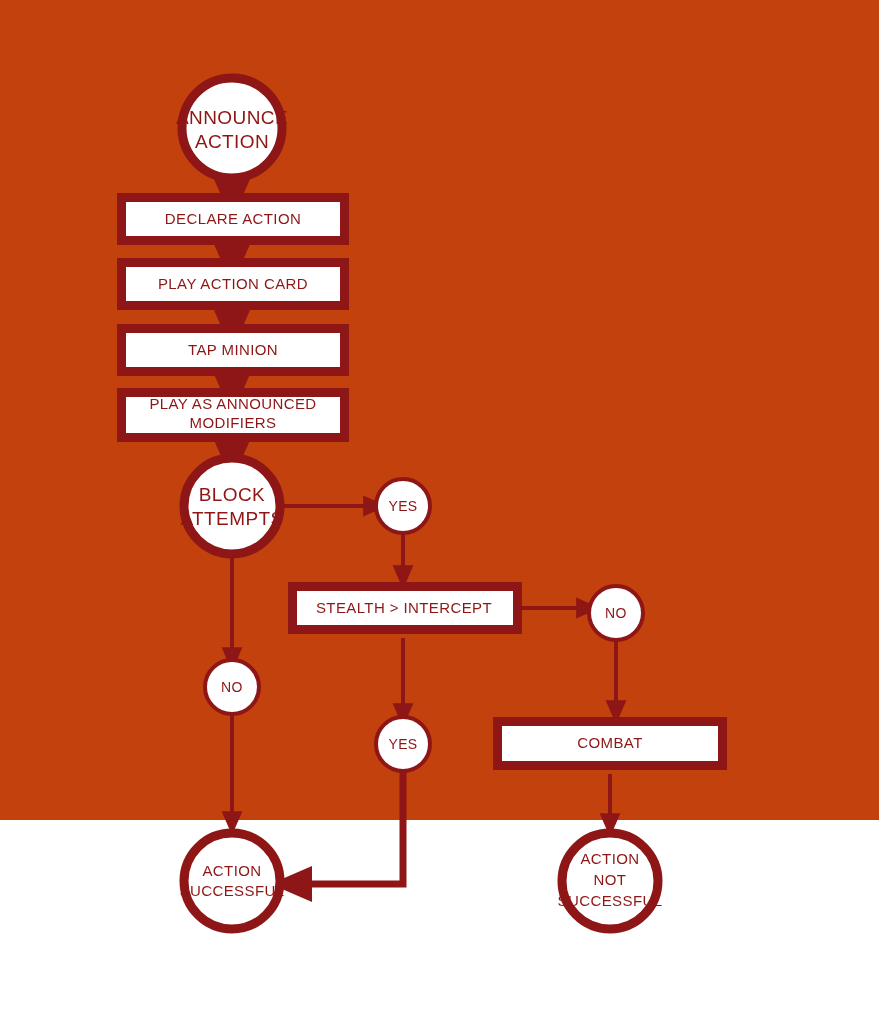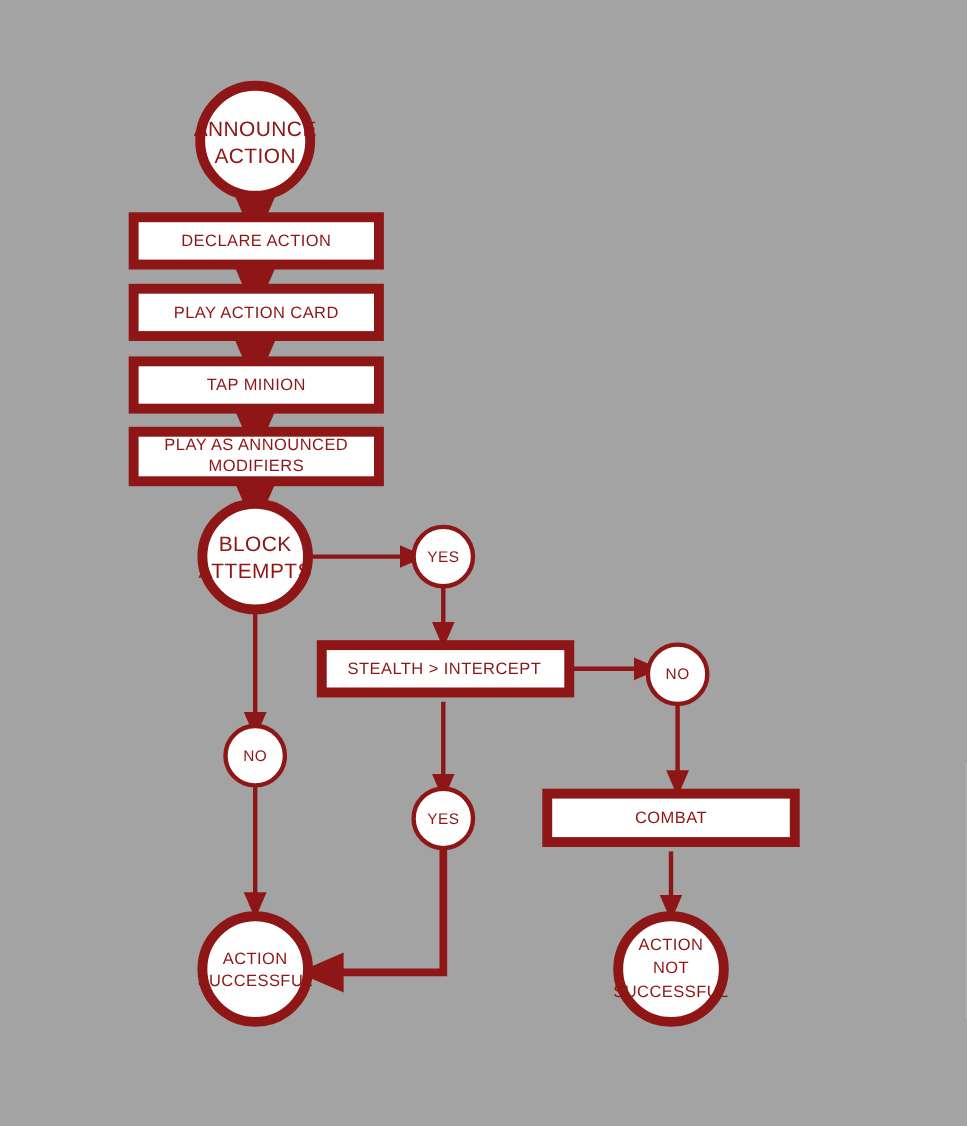--- a/index.html
+++ b/index.html
@@ -9,22 +9,22 @@
   }
   body {
     width: 879px;
     height: 1024px;
     font-family: "Liberation Sans", sans-serif;
     overflow: hidden;
   }
   #flow-root {
     position: relative;
     width: 879px;
-    height: 1024px;
-    background: #a3a3a3;
+    height: 820px;
+    background: #c2410c;
     text-align: center;
   }
   svg.flow-canvas {
     display: block;
     width: 879px;
     height: 1024px;
   }
   .node-shape {
     fill: #ffffff;
     stroke: #8E1616;

